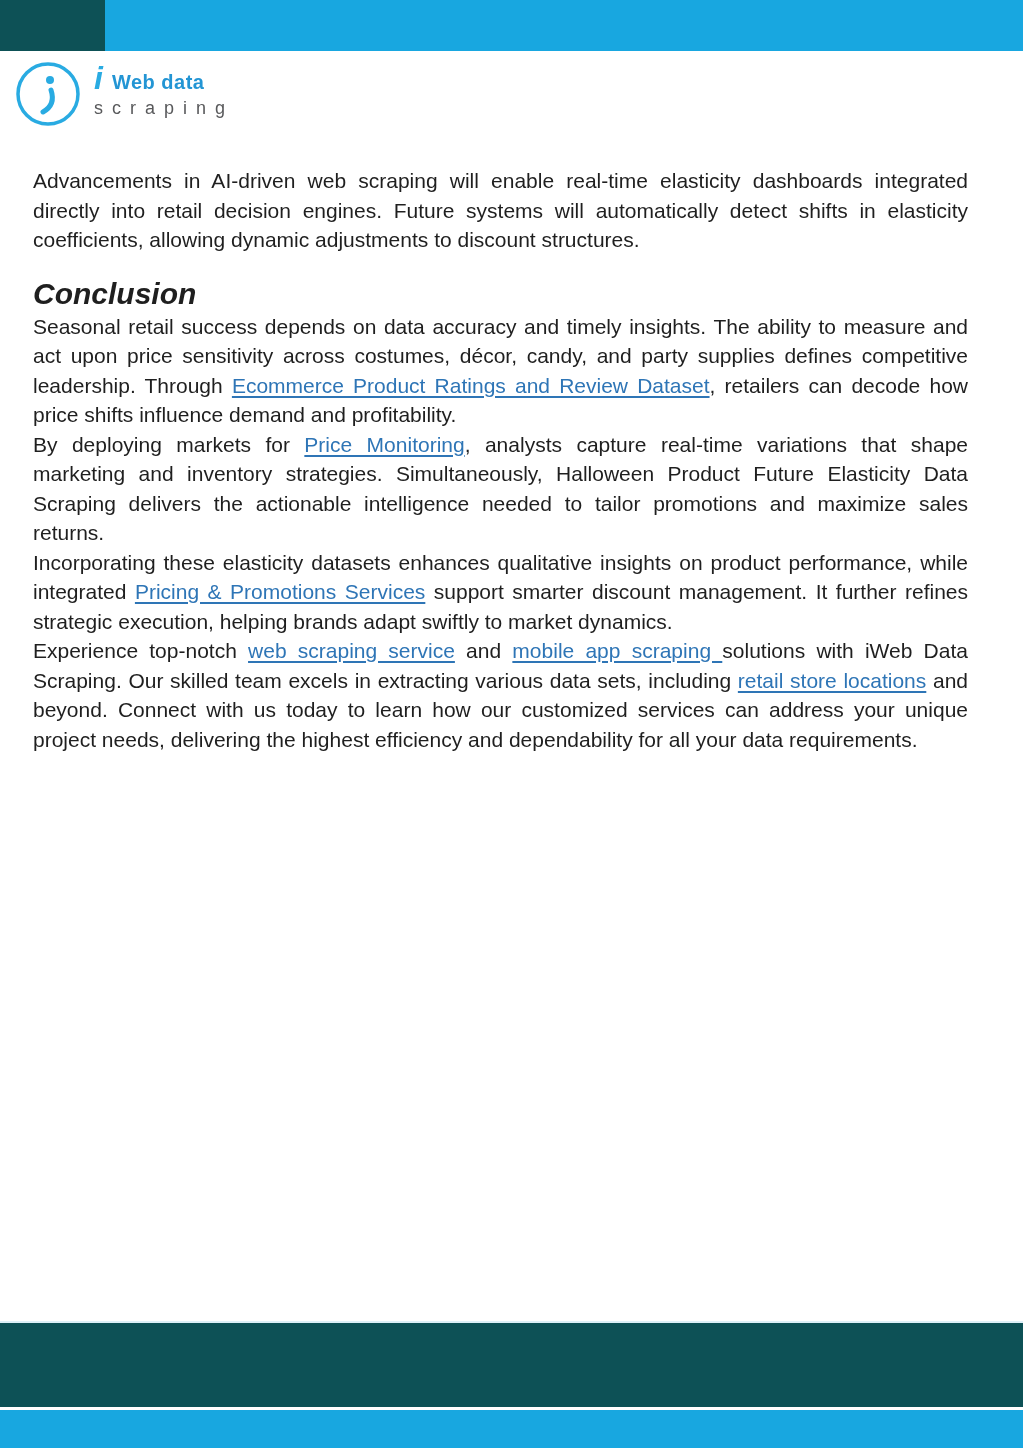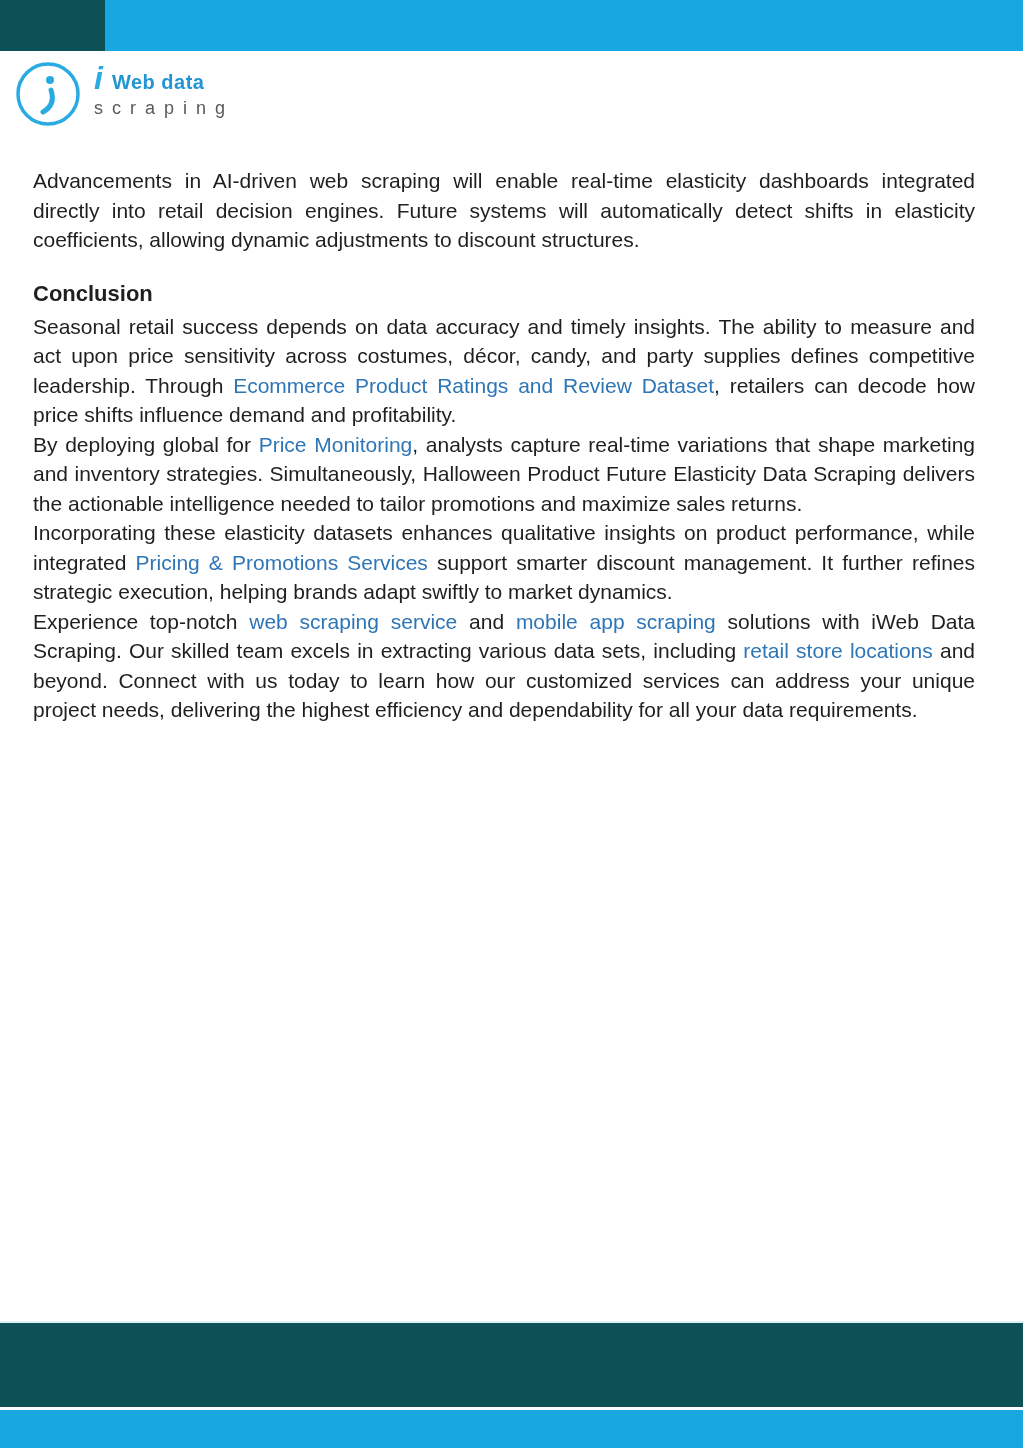--- a/index.html
+++ b/index.html
@@ -64,40 +64,42 @@
     margin-top: 5px;
     font-size: 18px;
     letter-spacing: 9px;
     color: var(--logo-gray);
     line-height: 1;
   }
 
   
   .content {
     position: absolute;
-    left: 33px; right: 48px; top: 160px;
+    left: 33px; right: 55px; top: 160px;
     padding-top: 6px;
     color: var(--body-text);
     font-size: 21px;
     line-height: 29.5px;
     text-align: justify;
   }
   .para { margin: 0; }
   .doc-link {
     color: var(--link);
+    text-decoration: underline;
     text-underline-offset: 3px;
     cursor: pointer;
   }
   .conclusion-heading {
-    font-size: 22px;
+    font-size: 30px;
     font-weight: bold;
     color: var(--body-text);
     margin: 24px 0 4px 0;
     text-align: left;
     line-height: 29px;
+    font-style: italic;
   }
 
   
   .footer-lightline {
     position: absolute; left: 0; right: 0; top: 1321px;
     height: 2px; background: var(--divider-light);
   }
   .footer-teal {
     position: absolute; left: 0; right: 0; top: 1323px;
     height: 84px; background: var(--teal);
@@ -130,21 +132,21 @@
     </div>
   </div>
 
   <main class="content">
     <div id="intro-paragraphs">
         <p class="para"><span>Advancements in AI-driven web scraping will enable real-time elasticity dashboards integrated directly into retail decision engines. Future systems will automatically detect shifts in elasticity coefficients, allowing dynamic adjustments to discount structures.</span></p>
       </div>
     <h2 class="conclusion-heading">Conclusion</h2>
     <div id="conclusion-paragraphs">
         <p class="para"><span>Seasonal retail success depends on data accuracy and timely insights. The ability to measure and act upon price sensitivity across costumes, décor, candy, and party supplies defines competitive leadership. Through </span><a class="doc-link">Ecommerce Product Ratings and Review Dataset</a><span>, retailers can decode how price shifts influence demand and profitability.</span></p>
-        <p class="para"><span>By deploying global for </span><a class="doc-link">Price Monitoring</a><span>, analysts capture real-time variations that shape marketing and inventory strategies. Simultaneously, Halloween Product Future Elasticity Data Scraping delivers the actionable intelligence needed to tailor promotions and maximize sales returns.</span></p>
+        <p class="para"><span>By deploying markets for </span><a class="doc-link">Price Monitoring</a><span>, analysts capture real-time variations that shape marketing and inventory strategies. Simultaneously, Halloween Product Future Elasticity Data Scraping delivers the actionable intelligence needed to tailor promotions and maximize sales returns.</span></p>
         <p class="para"><span>Incorporating these elasticity datasets enhances qualitative insights on product performance, while integrated </span><a class="doc-link">Pricing &amp; Promotions Services</a><span> support smarter discount management. It further refines strategic execution, helping brands adapt swiftly to market dynamics.</span></p>
         <p class="para"><span>Experience top-notch </span><a class="doc-link">web scraping service</a><span> and </span><a class="doc-link">mobile app scraping </a><span>solutions with iWeb Data Scraping. Our skilled team excels in extracting various data sets, including </span><a class="doc-link">retail store locations</a><span> and beyond. Connect with us today to learn how our customized services can address your unique project needs, delivering the highest efficiency and dependability for all your data requirements.</span></p>
       </div>
   </main>
 
   <div class="footer-lightline"></div>
   <div class="footer-teal"></div>
   <div class="footer-blue"></div>
 
 </div>

